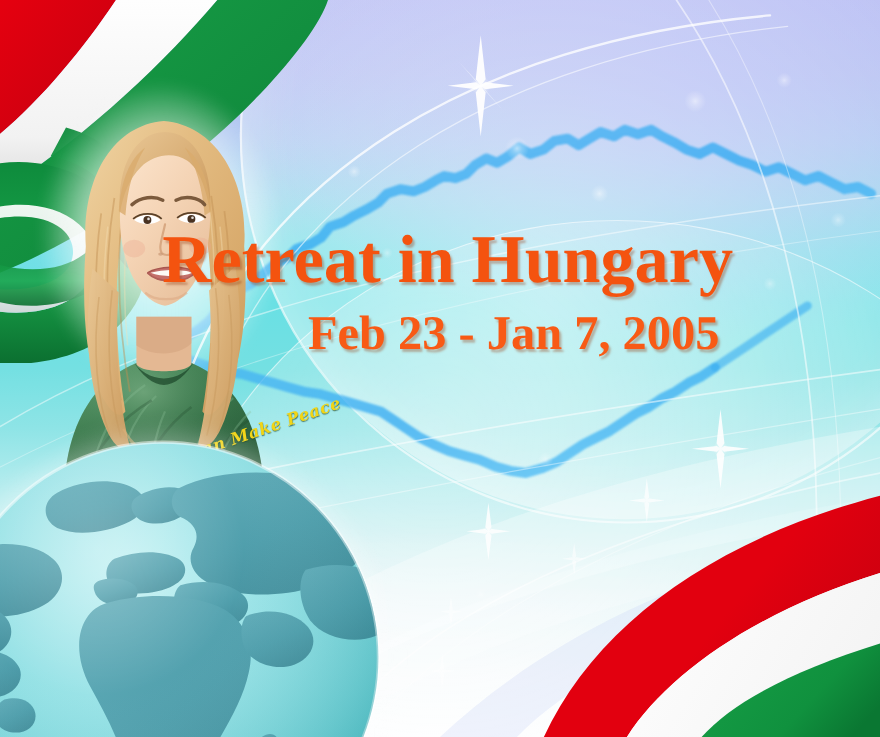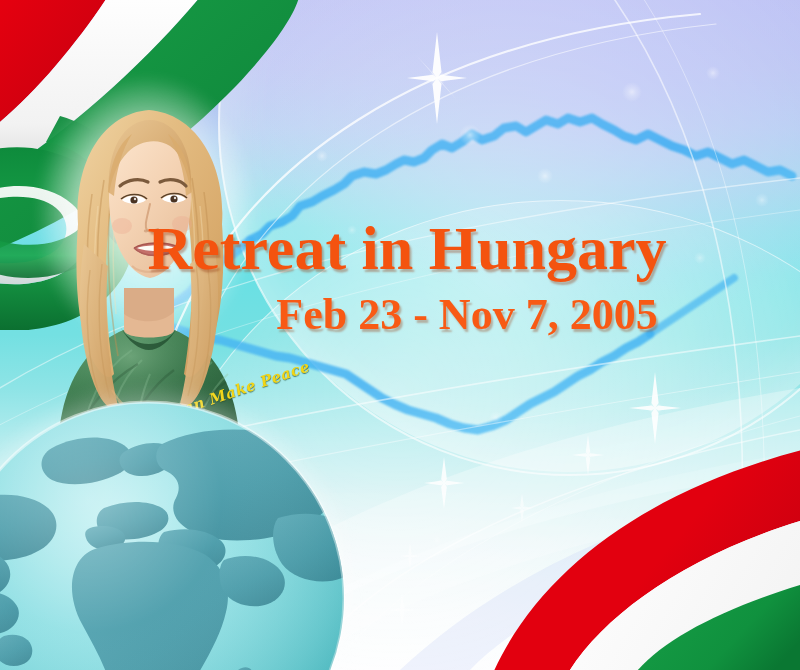--- a/index.html
+++ b/index.html
@@ -172,21 +172,21 @@
     box-sizing: border-box;
   }
   .title-main {
     font-family: "Liberation Serif", "DejaVu Serif", serif;
     font-weight: bold;
     font-size: 62px;
     line-height: 1.0;
     color: #f4530f;
     text-shadow: 2px 3px 2px rgba(150,60,20,0.38);
     letter-spacing: 0px;
-    margin: 12px;
+    margin: 0;
     white-space: nowrap;
   }
   .title-sub {
     font-family: "Liberation Serif", "DejaVu Serif", serif;
     font-weight: bold;
     font-size: 44px;
     line-height: 1.0;
     color: #f85a15;
     text-shadow: 2px 3px 2px rgba(150,60,20,0.36);
     margin: 14px 0 0 0;
@@ -585,16 +585,16 @@
           <stop offset="0%" stop-color="#ffffff" stop-opacity="0.30"></stop>
           <stop offset="45%" stop-color="#ffffff" stop-opacity="0.05"></stop>
           <stop offset="100%" stop-color="#1d7f88" stop-opacity="0.22"></stop>
         </radialGradient>
       </defs>
     </svg>
   </div>
 
   <div class="headline">
     <div class="title-main">Retreat in Hungary</div>
-    <div class="title-sub">Feb 23 - Nov 7, 2005</div>
+    <div class="title-sub">Feb 23 - Jan 7, 2005</div>
   </div>
 
 </div>
 
 </body></html>

